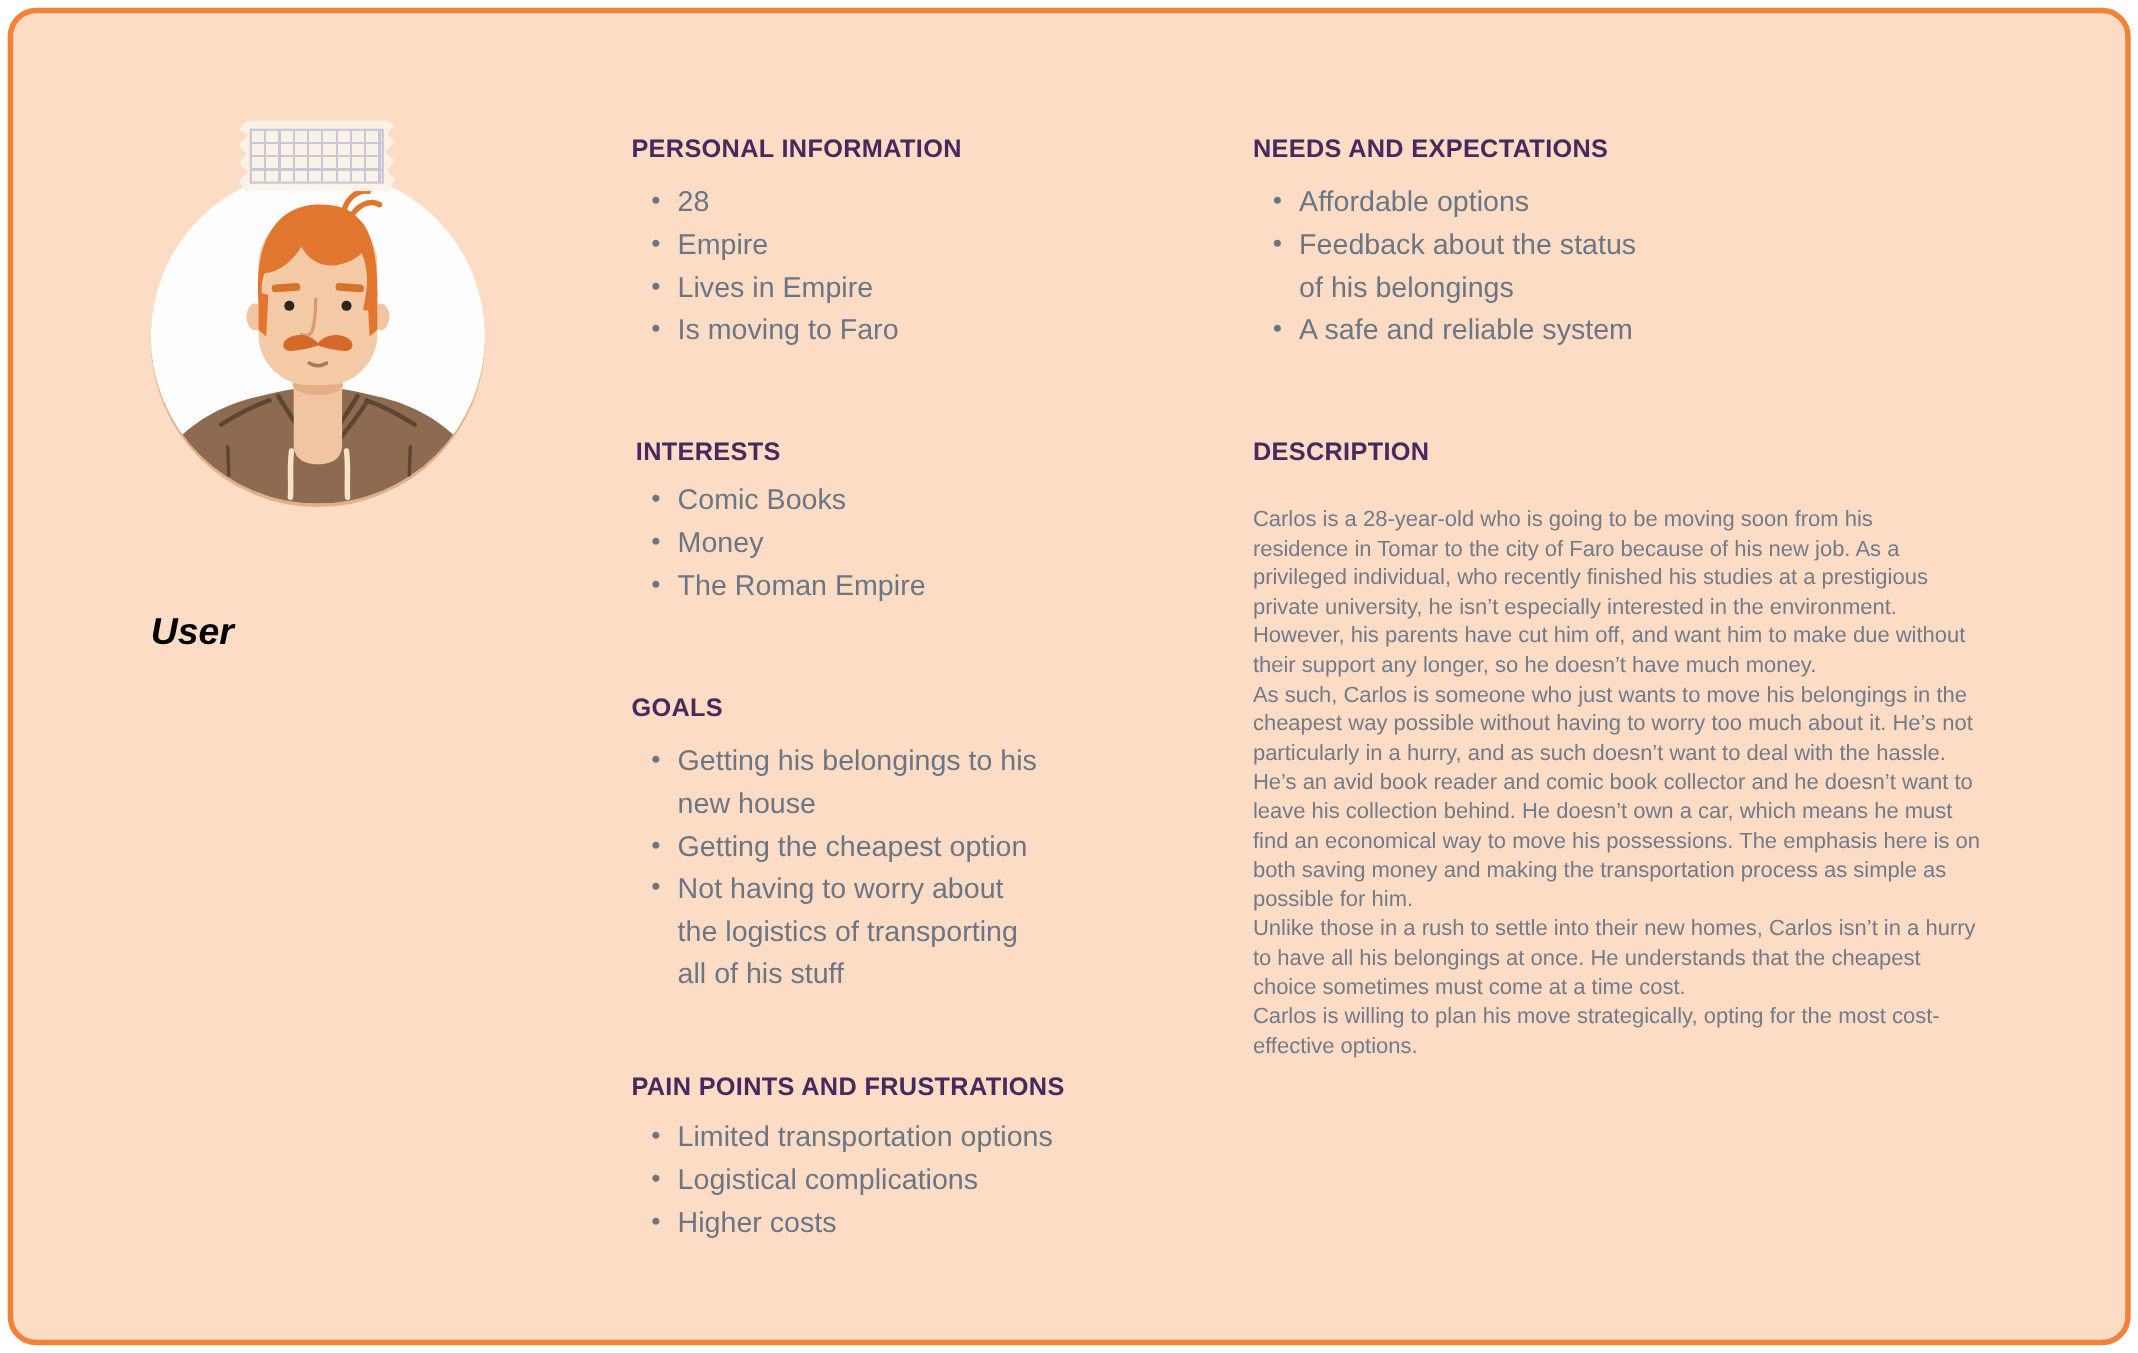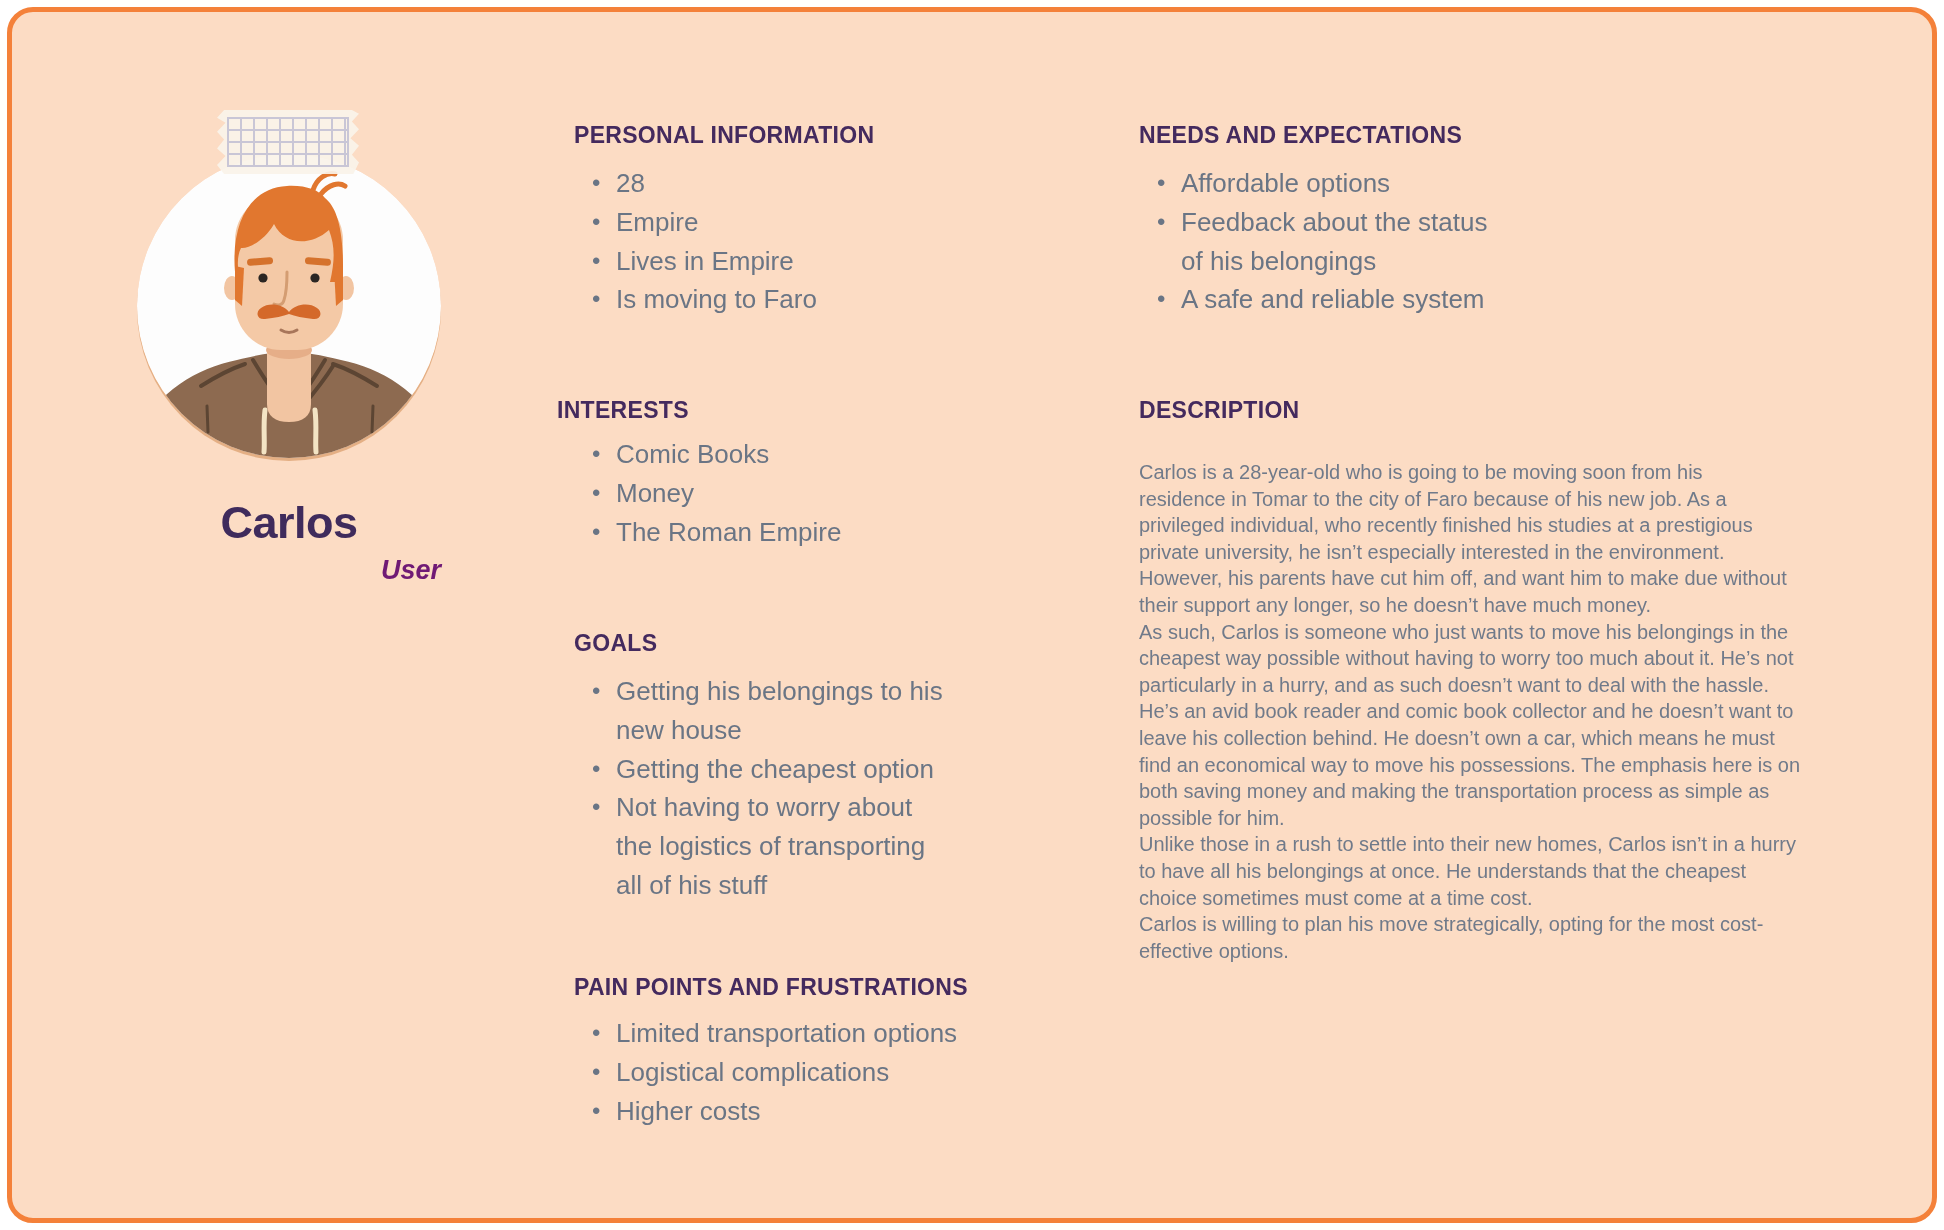--- a/index.html
+++ b/index.html
@@ -26,43 +26,43 @@
     border:2px solid #c9c6d6;
     background:
       repeating-linear-gradient(to right,transparent 0 11px,#c9c6d6 11px 13px),
       repeating-linear-gradient(to bottom,transparent 0 10px,#c9c6d6 10px 12px);
   }
   .persona-name{
     position:absolute;left:125px;top:488px;width:304px;text-align:center;
     font-size:45px;font-weight:700;color:#3f2b5c;letter-spacing:-.5px;line-height:1;
   }
   .persona-role{
-    position:absolute;left:125px;top:545px;width:304px;text-align:right;
-    font-size:27px;font-weight:700;font-style:italic;color:#701a75;line-height:1;
+    position:absolute;left:125px;top:545px;width:304px;text-align:left;
+    font-size:34px;font-weight:700;font-style:italic;color:#000000;line-height:1;
   }
   
   .sec{position:absolute;}
   .sec-title{
     font-size:23px;font-weight:700;color:#442a5e;letter-spacing:.3px;line-height:34px;margin:0;
   }
   ul.blist{list-style:none;margin:0;padding:0 0 0 18px;position:absolute;}
   ul.blist li{
     display:flex;align-items:flex-start;
     font-size:26px;line-height:38.8px;color:#6a7585;white-space:pre-line;
   }
   ul.blist li .dot{
     flex:0 0 auto;width:10px;margin-right:14px;color:#6a7585;font-size:24px;
   }
   .desc-text p{
     margin:0;font-size:20px;line-height:26.6px;color:#707a8a;white-space:pre-line;
   }
   
   #sec-personal   {left:562px;top:106px;}
   #list-personal  {left:562px;top:152px;width:420px;}
-  #sec-interests  {left:545px;top:381px;}
+  #sec-interests  {left:566px;top:381px;}
   #list-interests {left:562px;top:423px;width:420px;}
   #sec-goals      {left:562px;top:614px;text-align:right;}
   #list-goals     {left:562px;top:660px;width:420px;}
   #sec-pain       {left:562px;top:958px;text-align:right;}
   #list-pain      {left:562px;top:1002px;width:440px;}
   #sec-needs      {left:1127px;top:106px;}
   #list-needs     {left:1127px;top:152px;width:380px;}
   #sec-desc       {left:1127px;top:381px;}
   #desc-body      {position:absolute;left:1127px;top:447px;width:820px;}
 </style>
@@ -122,21 +122,20 @@
 
         <path d="M150,118 C150,132 149,140 147,146 C146,151 141,152 137,150" stroke="#d49d72" stroke-width="3" fill="none" stroke-linecap="round"></path>
 
         <path d="M152,158 C146,150 132,148 124,154 C118,158 120,166 128,165 C138,164 146,162 152,160 C158,162 166,164 176,165 C184,166 186,158 180,154 C172,148 158,150 152,158 Z" fill="#d4692a"></path>
 
         <path d="M144,176 Q152,181 160,176" stroke="#a8765a" stroke-width="3" fill="none" stroke-linecap="round"></path>
       </g>
     </svg>
   </div>
 
-  <div class="persona-name">Carlos</div>
   <div class="persona-role">User</div>
 
   <div class="sec" id="sec-personal">
     <h2 class="sec-title">PERSONAL INFORMATION</h2>
   </div>
   <ul class="blist" id="list-personal">
     <li><span class="dot">•</span><span>28</span></li>
     <li><span class="dot">•</span><span>Empire</span></li>
     <li><span class="dot">•</span><span>Lives in Empire</span></li>
     <li><span class="dot">•</span><span>Is moving to Faro</span></li>

